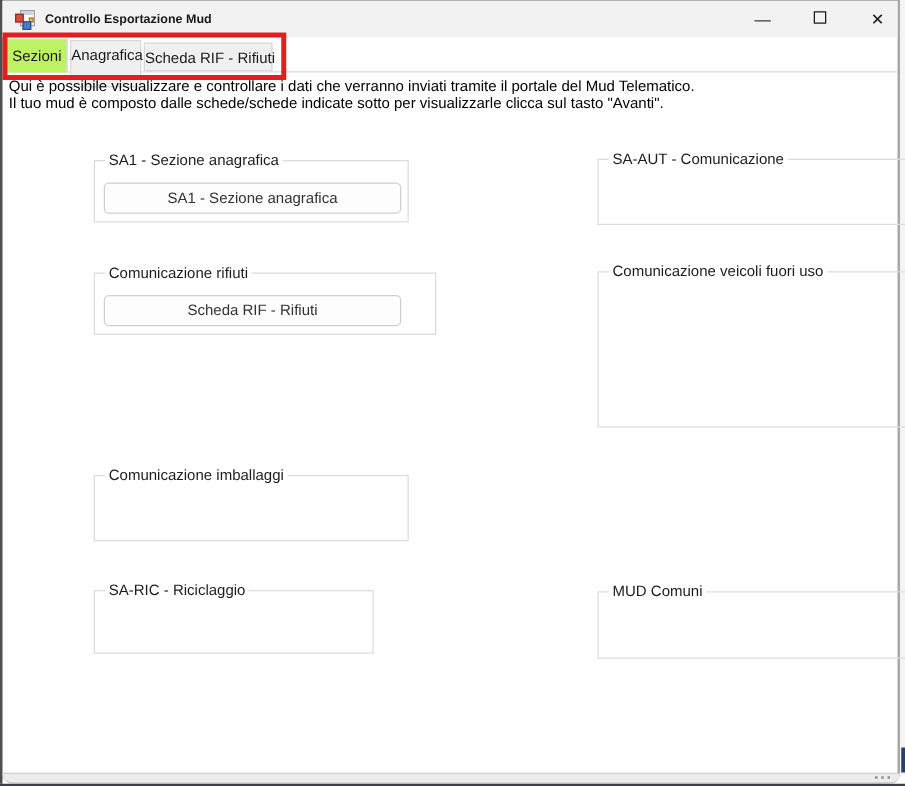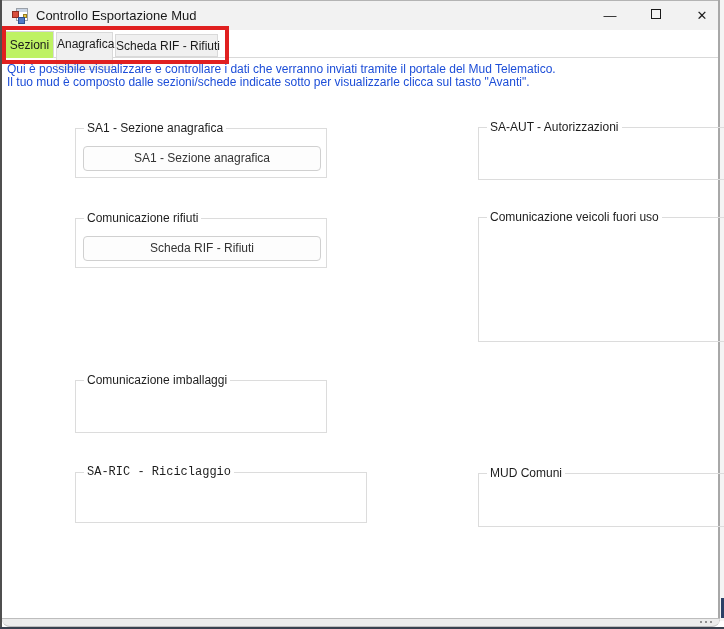--- a/index.html
+++ b/index.html
@@ -20,48 +20,48 @@
                  box-shadow:5px 0 0 #909090, 10px 0 0 #909090; }
 
   
   .titlebar { position:absolute; left:2px; top:1px; width:716px; height:29px; background:#f2f2f2; }
   .app-icon { position:absolute; left:10px; top:7px; width:16px; height:16px; }
   .app-icon .win  { position:absolute; left:4px; top:0; width:12px; height:13px; background:#fff; border:1px solid #9aa0a8; }
   .app-icon .bar  { position:absolute; left:5px; top:1px; width:10px; height:3px; background:#c9d4e4; }
   .app-icon .sq-r { position:absolute; left:0; top:3px; width:7px; height:7px; background:#d94f3d; border:1px solid #8e2f22; }
   .app-icon .sq-y { position:absolute; left:11px; top:6px; width:4px; height:4px; background:#e8c84a; border:1px solid #9a7f1e; }
   .app-icon .sq-b { position:absolute; left:6px; top:9px; width:7px; height:7px; background:#4f7ac7; border:1px solid #2b4f8e; }
-  .title-text { position:absolute; left:34px; top:0; height:29px; line-height:29px; font-size:13px; color:#191919; white-space:nowrap; }
+  .title-text { position:absolute; left:34px; top:0; height:29px; line-height:29px; font-size:10px; color:#191919; white-space:nowrap;font-weight:bold; }
   .winbtn { position:absolute; top:0; width:46px; height:29px; text-align:center; line-height:29px; color:#1a1a1a; cursor:default; }
   .winbtn.min { left:585px; font-size:13px; }
   .winbtn.max { left:631px; }
   .winbtn.close { left:677px; font-size:13px; }
   .max-glyph { display:inline-block; width:10px; height:10px; border:1.2px solid #1a1a1a; vertical-align:middle; margin-top:-3px; }
 
   
   .tabstrip-line { position:absolute; left:2px; top:57px; width:716px; height:1px; background:#d9d9d9; }
   .tab { position:absolute; border:1px solid #d9d9d9; text-align:center; white-space:nowrap; cursor:default; }
   .tab.active { left:5px; top:31px; width:49px; height:27px; background:#bef264; border-bottom:none; line-height:26px; z-index:2; }
   .tab.t1 { left:56px; top:32px; width:57px; height:38px; background:#f0f0f0; line-height:22px; }
   .tab.t2 { left:115px; top:34px; width:103px; height:23px; background:#f0f0f0; line-height:22px; }
 
   
-  .desc { position:absolute; left:7px; color:#1d4ed8; white-space:nowrap; }
+  .desc { position:absolute; left:7px; color:#000000; white-space:nowrap; }
   .desc.l1 { top:62px; }
   .desc.l2 { top:75px; }
 
   .groupbox { position:absolute; border:1px solid #dcdcdc; background:transparent;margin-left:44px; }
   .groupbox .gb-label { position:absolute; top:-8px; left:8px; background:#fff; padding:0 3px; color:#1d1d1d; white-space:nowrap; line-height:14px; }
   .gb-button { position:absolute; left:7px; top:17px; width:238px; height:25px; background:#fdfdfd;
                border:1px solid #d0d0d0; border-radius:4px; text-align:center; line-height:23px; color:#333; cursor:default; }
 
   .gb-L1 { left:31px; top:128px; width:252px; height:50px; }
-  .gb-L2 { left:31px; top:218px; width:252px; height:50px; }
+  .gb-L2 { left:31px; top:218px; width:274px; height:50px; }
   .gb-L3 { left:31px; top:380px; width:252px; height:53px;padding-left:22px; }
-  .gb-L4 { left:31px; top:472px; width:292px; height:51px;font-family:Liberation Mono, monospace; }
+  .gb-L4 { left:31px; top:472px; width:224px; height:51px; }
   .gb-R1 { left:434px; top:127px; width:254px; height:53px; }
   .gb-R2 { left:434px; top:217px; width:300px; height:125px; }
   .gb-R3 { left:434px; top:363px; width:254px; height:90px; }
   .gb-R4 { left:434px; top:473px; width:254px; height:54px;text-decoration:underline; }
 
   
   .annotation { position:absolute; left:2px; top:26px; width:227px; height:38px;
                 border:4px solid #e02020; z-index:50; pointer-events:none; }
 </style>
 </head>
@@ -87,39 +87,39 @@
     <span class="winbtn max"><span class="max-glyph"></span></span>
     <span class="winbtn close"><span>✕</span></span>
   </div>
 
   <div class="tabstrip-line"></div>
   <div class="tab active">Sezioni</div>
   <div class="tab t1">Anagrafica</div>
   <div class="tab t2">Scheda RIF - Rifiuti</div>
 
   <div class="desc l1">Qui è possibile visualizzare e controllare i dati che verranno inviati tramite il portale del Mud Telematico.</div>
-  <div class="desc l2">Il tuo mud è composto dalle sezioni/schede indicate sotto per visualizzarle clicca sul tasto "Avanti".</div>
+  <div class="desc l2">Il tuo mud è composto dalle schede/schede indicate sotto per visualizzarle clicca sul tasto "Avanti".</div>
 
   <div class="groupbox gb-L1">
     <span class="gb-label">SA1 - Sezione anagrafica</span>
     <div class="gb-button">SA1 - Sezione anagrafica</div>
   </div>
   <div class="groupbox gb-L2">
     <span class="gb-label">Comunicazione rifiuti</span>
     <div class="gb-button">Scheda RIF - Rifiuti</div>
   </div>
   <div class="groupbox gb-L3">
     <span class="gb-label">Comunicazione imballaggi</span>
   </div>
   <div class="groupbox gb-L4">
     <span class="gb-label">SA-RIC - Riciclaggio</span>
   </div>
 
   <div class="groupbox gb-R1">
-    <span class="gb-label">SA-AUT - Autorizzazioni</span>
+    <span class="gb-label">SA-AUT - Comunicazione</span>
   </div>
   <div class="groupbox gb-R2">
     <span class="gb-label">Comunicazione veicoli fuori uso</span>
   </div>
   <div class="groupbox gb-R4">
     <span class="gb-label">MUD Comuni</span>
   </div>
 
   <div class="annotation"></div>
 

